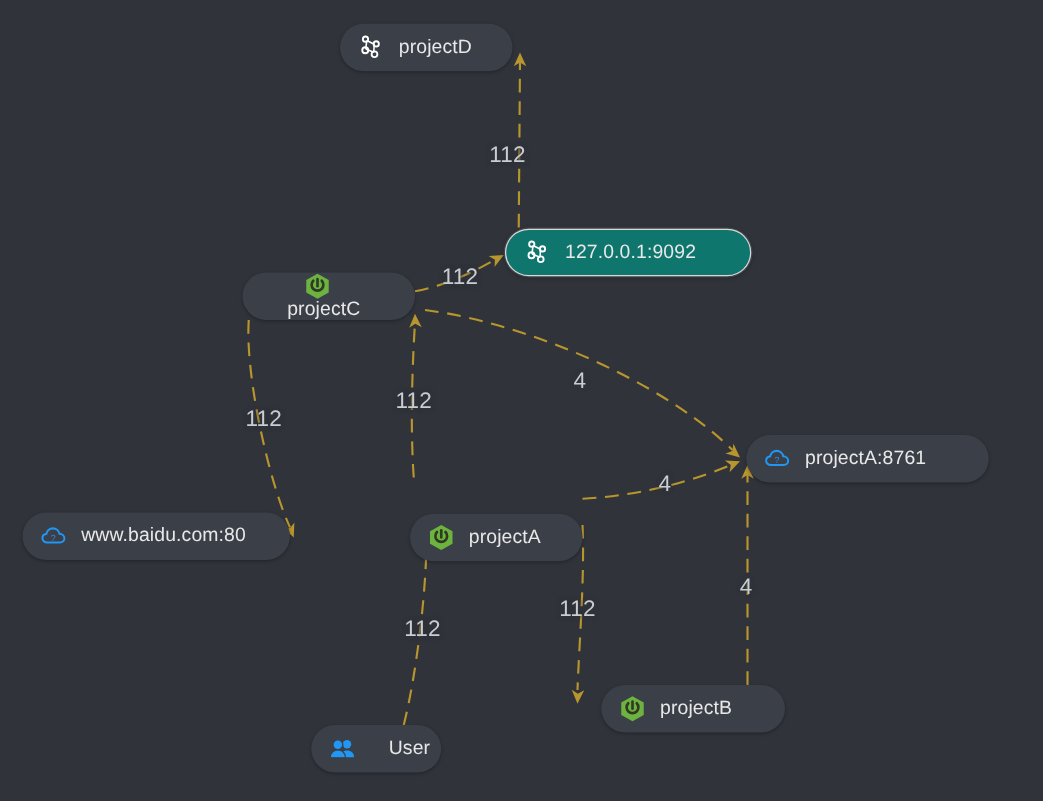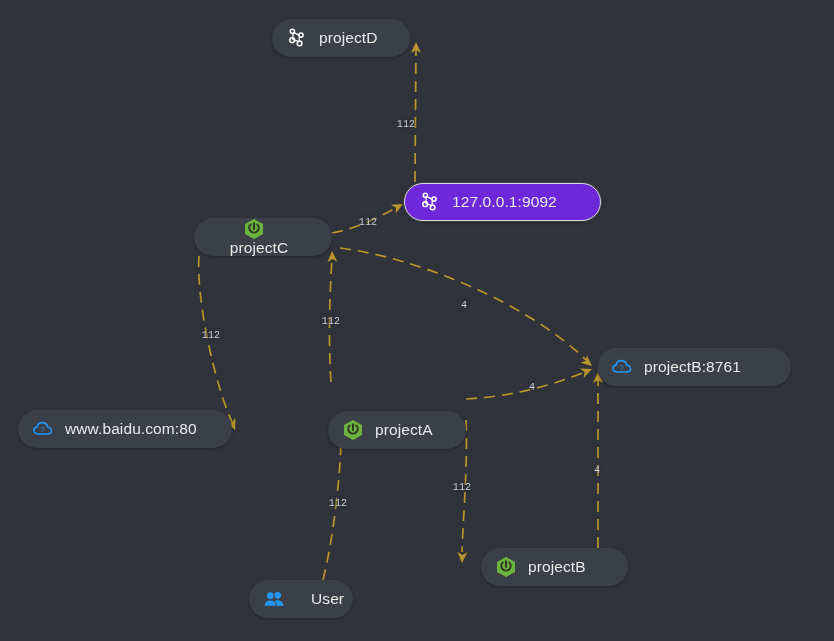--- a/index.html
+++ b/index.html
@@ -44,42 +44,42 @@
     padding: 0 22px 0 14px;
     border-radius: 19px;
     background: #3b3f47;
     color: #e8e8e8;
     font-size: 15.5px;
     letter-spacing: 0.1px;
     white-space: nowrap;
     box-shadow: 0 1px 3px rgba(0,0,0,0.30);
   }
   .node.selected {
-    background: #6d28d9;
+    background: #0f766e;
     border: 1.6px solid #d8d8d8;
     box-shadow: 0 0 0 1px rgba(216,216,216,0.15), 0 1px 4px rgba(0,0,0,0.35);
   }
 
   .node-icon {
     flex: 0 0 auto;
     width: 22px;
     height: 22px;
     margin-right: 11px;
     display: flex;
     align-items: center;
     justify-content: center;
   }
   .node-icon svg { display: block; }
   .node-label { line-height: 1; }
 
   .edge-label {
     position: absolute;
     color: #c9ccd1;
-    font-size: 10px;
-    font-family: Liberation Mono, monospace;
+    font-size: 18px;
+    font-family: Liberation Sans, sans-serif;
     letter-spacing: 0.2px;
     transform: translate(-50%, -50%);
     text-shadow: 0 0 4px #30333a, 0 0 3px #30333a;
     white-space: nowrap;
   }
 </style>
 </head>
 <body>
 
 <div id="graph-canvas">
@@ -171,21 +171,21 @@
         </span>
         <span class="node-label">www.baidu.com:80</span>
       </div>
       <div class="node" style="left: 597px; top: 348px; width: 194px;">
         <span class="node-icon">
           <svg width="23" height="22" viewBox="0 0 23 22">
             <path d="M6.2 16.2 C3.6 16.2 2 14.5 2 12.6 C2 10.8 3.4 9.3 5.3 9.1 C5.7 6.4 8 4.4 10.8 4.4 C13.6 4.4 15.9 6.4 16.3 9 C18.6 9.1 20.4 10.8 20.4 12.8 C20.4 14.7 18.8 16.2 16.6 16.2 Z" fill="none" stroke="#2196f3" stroke-width="1.7" stroke-linejoin="round"></path>
             <text x="11" y="14.6" font-size="7.4" font-family="Liberation Sans, sans-serif" fill="#2196f3" text-anchor="middle">?</text>
           </svg>
         </span>
-        <span class="node-label">projectB:8761</span>
+        <span class="node-label">projectA:8761</span>
       </div>
       <div class="node" style="left: 328px; top: 383px; width: 138px; margin-top: 28px;">
         <span class="node-icon">
           <svg width="22" height="22" viewBox="0 0 22 22">
             <polygon points="11,1 20,6 20,16 11,21 2,16 2,6" fill="#6db33f"></polygon>
             <path d="M11 5.2 L11 11" stroke="#2f3a22" stroke-width="2.1" stroke-linecap="round" fill="none"></path>
             <path d="M7.6 6.6 A4.7 4.7 0 1 0 14.4 6.6" stroke="#2f3a22" stroke-width="2.1" stroke-linecap="round" fill="none"></path>
           </svg>
         </span>
         <span class="node-label">projectA</span>

